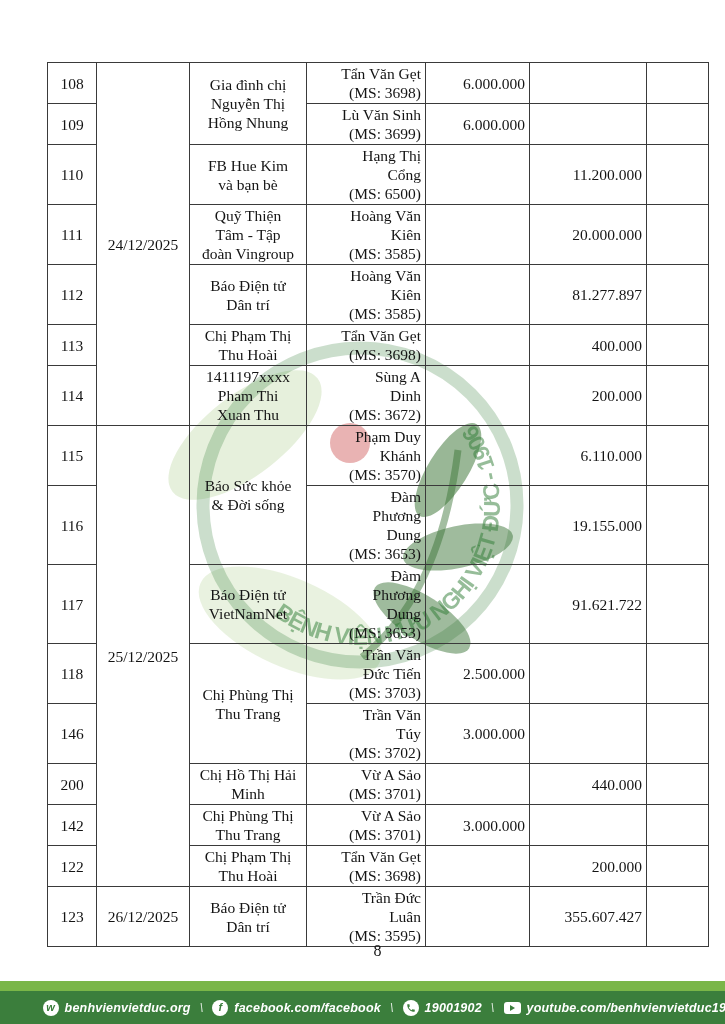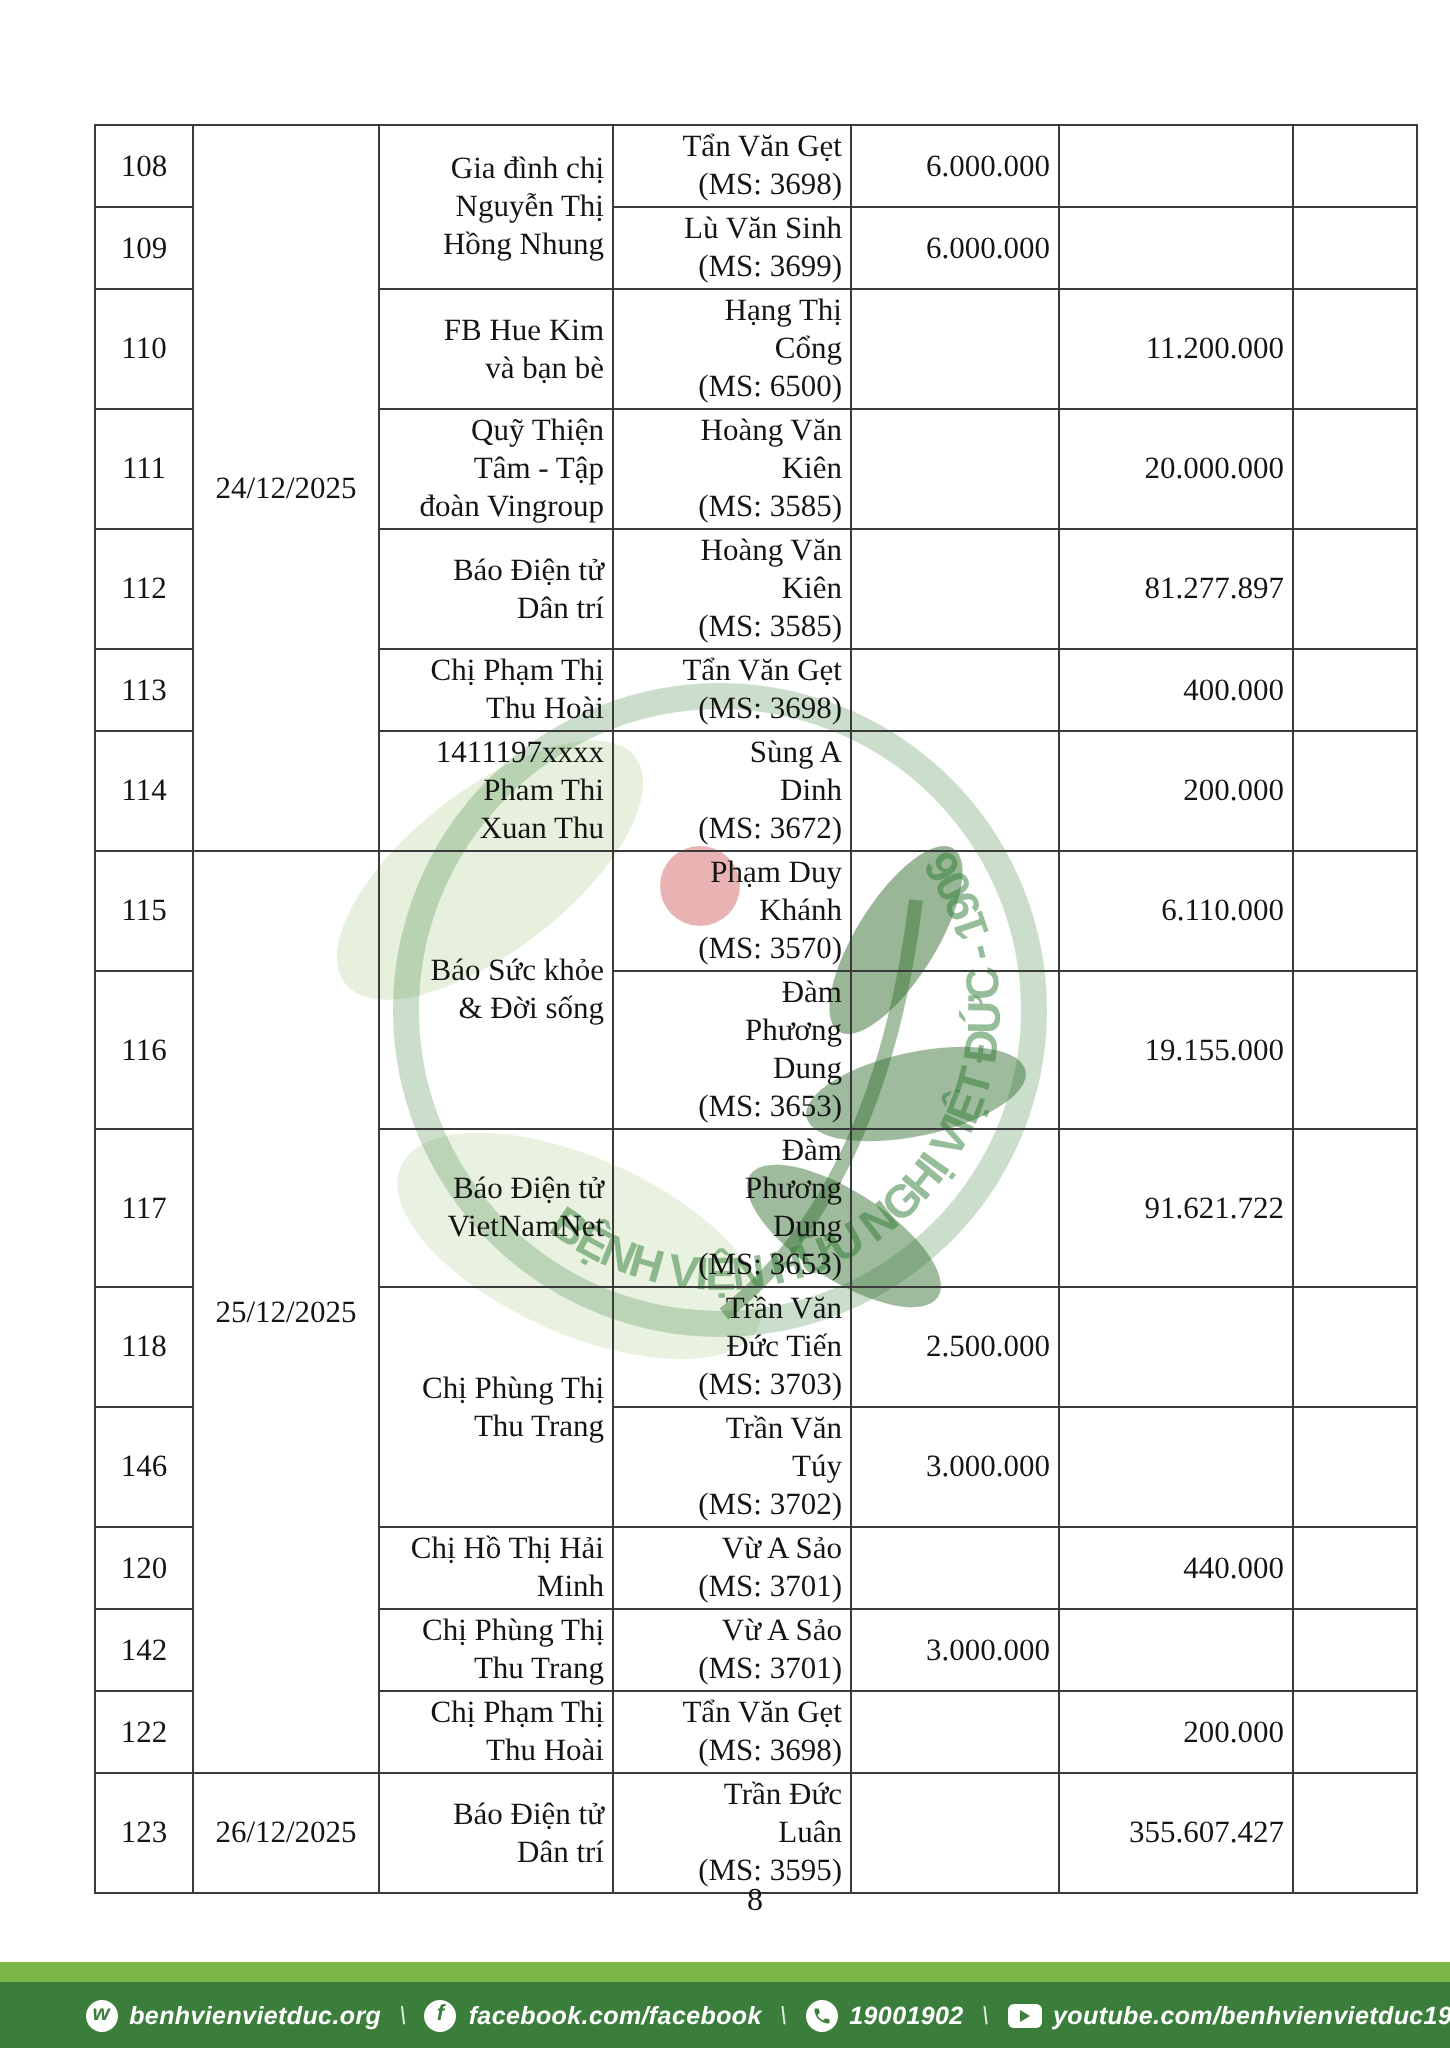--- a/index.html
+++ b/index.html
@@ -10,21 +10,21 @@
   .wm{position:absolute;left:140px;top:285px;width:440px;height:440px;}
 
   
   table.ledger{position:absolute;left:47px;top:62px;width:661px;
                border-collapse:collapse;table-layout:fixed;}
   table.ledger td{border:1px solid #3a3a3a;vertical-align:middle;
                   font-size:15.5px;line-height:19px;padding:1px 4px;
                   background:transparent;word-wrap:break-word;}
   td.c-no{text-align:center;}
   td.c-date{text-align:center;}
-  td.c-donor{text-align:right;padding-left:6px;padding-right:2px;white-space:pre-line;}
+  td.c-donor{text-align:center;padding-left:6px;padding-right:2px;white-space:pre-line;}
   td.c-rec{text-align:right;padding-left:6px;padding-right:2px;}
   td.c-rec div{white-space:pre-line;}
   td.c-amt{text-align:right;padding-right:13px;}
 
   .page-num{position:absolute;left:47px;top:942px;width:661px;text-align:center;
             font-size:16px;}
 
   
   .footer{position:absolute;left:0;right:0;bottom:0;}
   .footer-stripe{height:10px;background:#7ab648;}
@@ -224,21 +224,21 @@
           <td class="c-rec">
             <div>Trần Văn
 Túy</div>
             <div>(MS: 3702)</div>
           </td>
           <td class="c-amt">3.000.000</td>
           <td class="c-amt"></td>
           <td class="c-note"></td>
         </tr>
         <tr>
-          <td class="c-no">120</td>
+          <td class="c-no">200</td>
           <td class="c-donor" rowspan="1">Chị Hồ Thị Hải
 Minh</td>
           <td class="c-rec">
             <div>Vừ A Sảo</div>
             <div>(MS: 3701)</div>
           </td>
           <td class="c-amt"></td>
           <td class="c-amt">440.000</td>
           <td class="c-note"></td>
         </tr>

